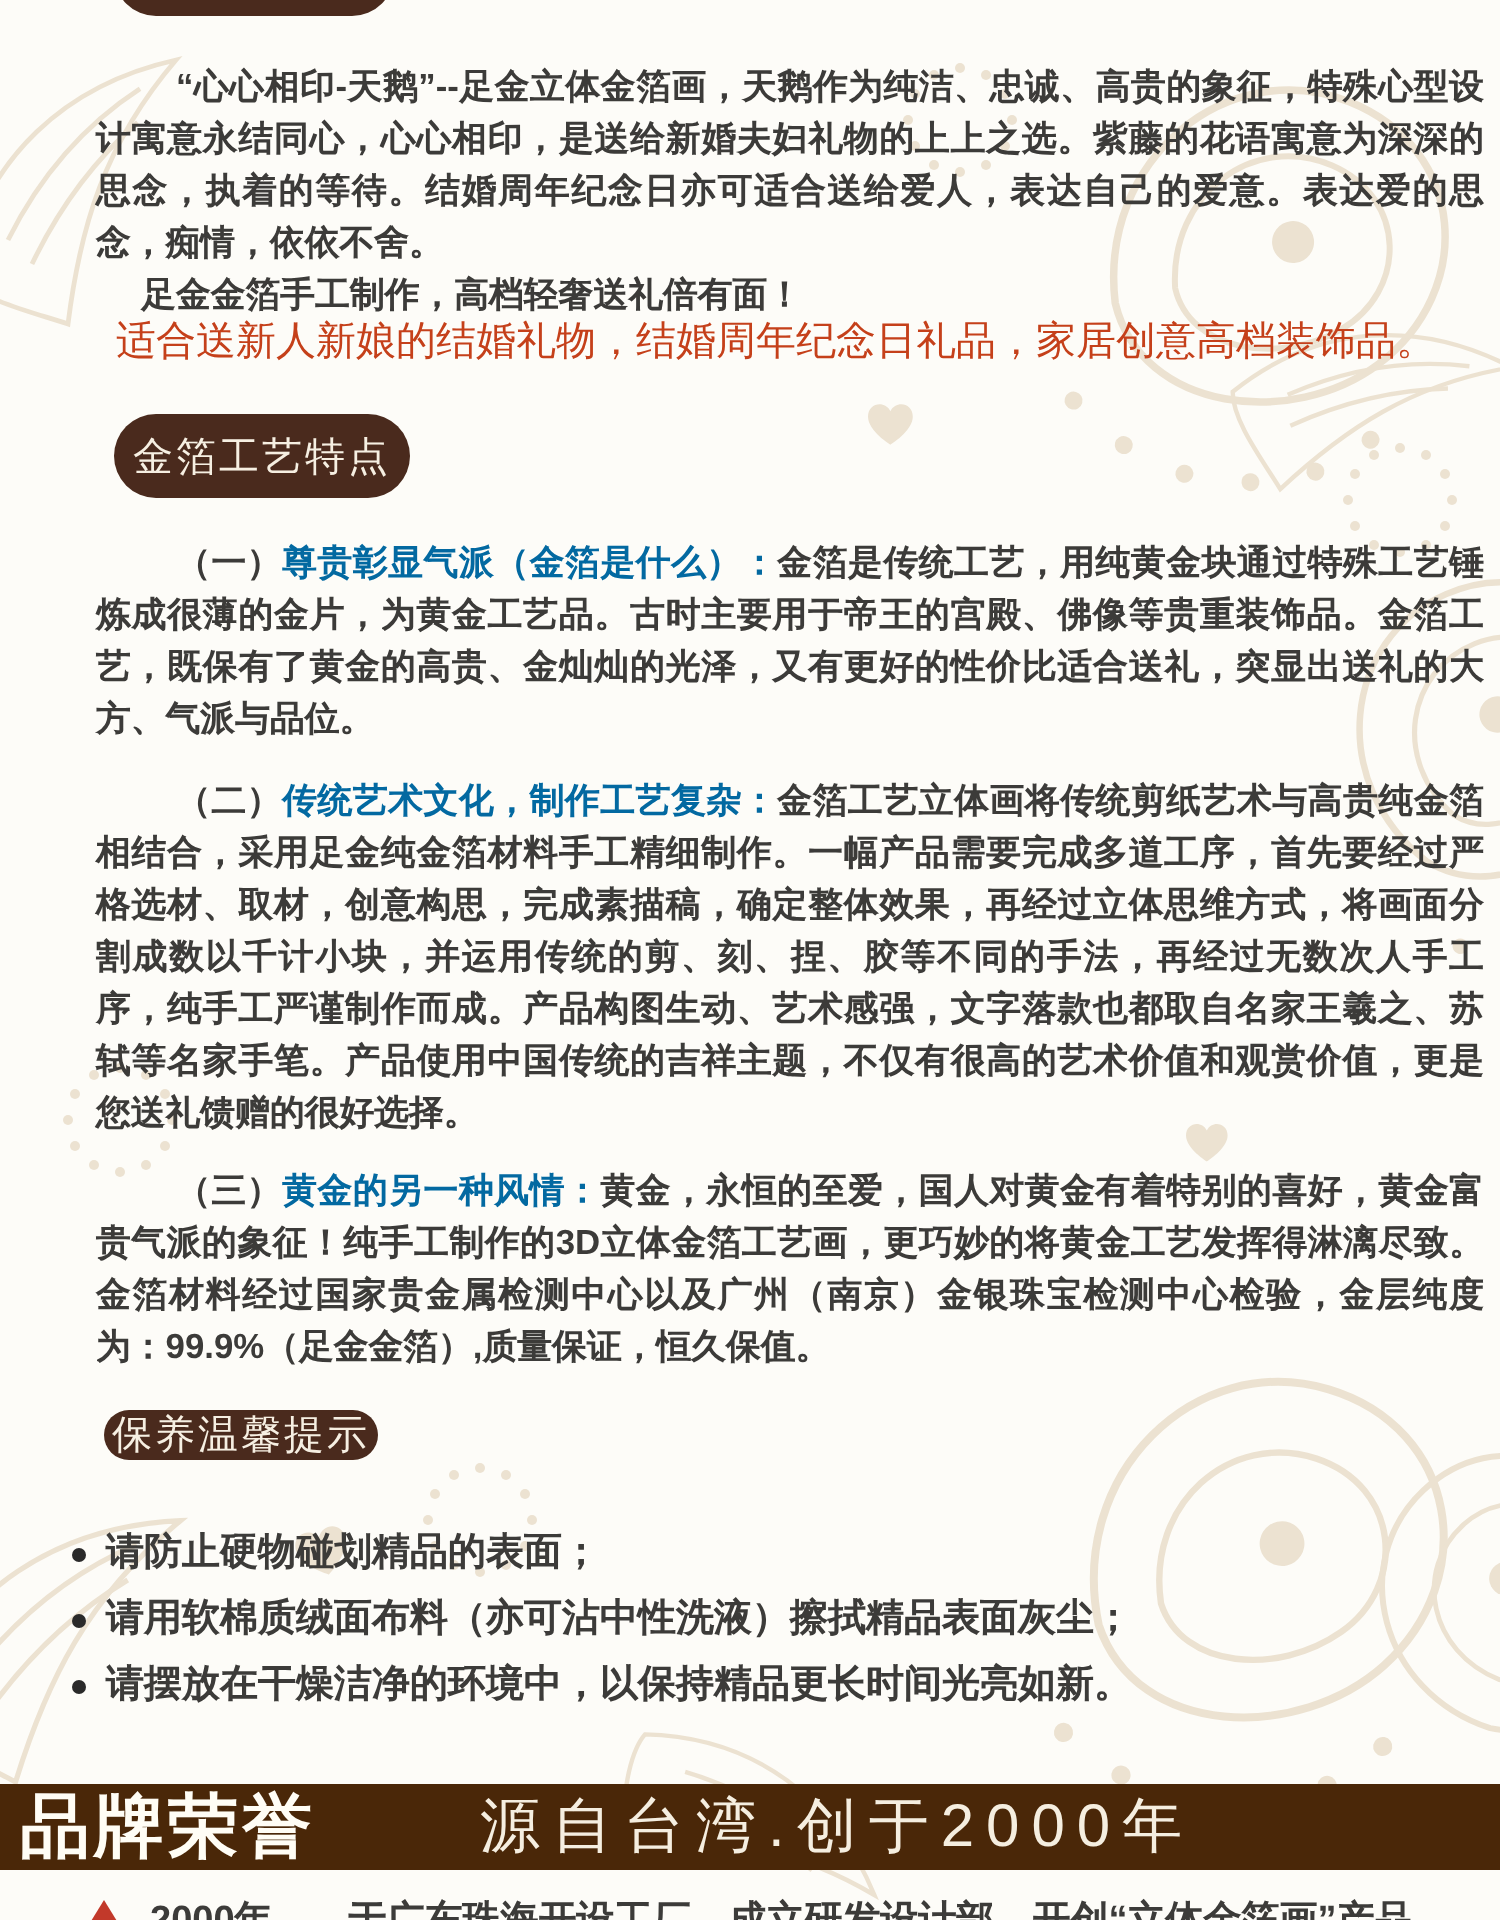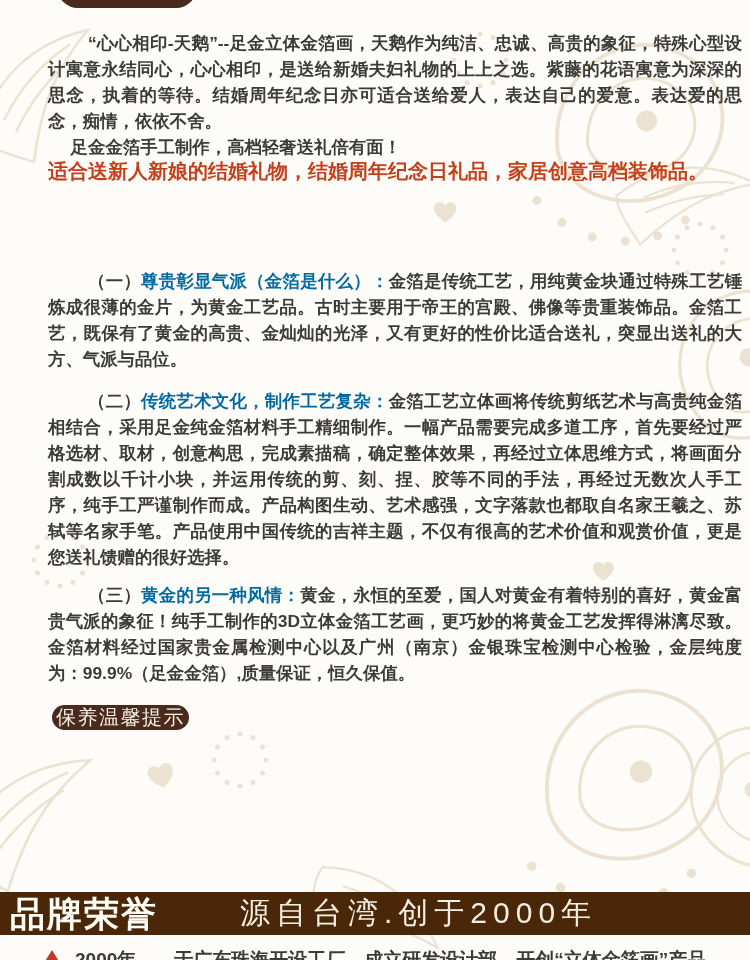--- a/index.html
+++ b/index.html
@@ -19,22 +19,22 @@
   .badge-care{ left:52px; top:705px; width:137px; height:25px; }
   .body{
     position:absolute; left:44px; width:694px; margin:4px;
     font-size:17.4px; line-height:26px; font-weight:700; color:#3c3b39;
     text-align:justify;
   }
   .intro{ top:26px; text-indent:2.3em; }
   .subline{ top:130px; text-indent:1.3em; }
   .redline{
     position:absolute; left:28px; width:700px; margin:0; top:157px;
-    font-size:20px; line-height:28px; font-weight:700; color:#c5401a;
-    text-indent:1em; white-space:nowrap;
+    font-size:20px; line-height:28px; font-weight:400; color:#c5401a;
+    text-indent:1em; white-space:nowrap;text-align:center;
   }
   .para-head{ color:#0369a1; }
   .p-craft1{ top:264px; text-indent:2.3em; }
   .p-craft2{ top:386px; text-indent:2.3em;font-family:Liberation Mono, monospace; }
   .p-craft3{ top:578px; text-indent:2.3em; }
   .tips{ position:absolute; left:36px; top:764px; width:690px; }
   .tip{ display:flex; align-items:flex-start; margin-bottom:7px;
         font-size:19px; line-height:26px; font-weight:700; color:#3c3b39; }
   .tip .dot{ flex:0 0 auto; width:7px; height:7px; border-radius:50%;
              background:#2a2a2a; margin:10px 10px 0 0; }
@@ -133,31 +133,48 @@
   </svg>
 
   <div class="badge badge-remnant"></div>
 
   <p class="body intro">“心心相印-天鹅”--足金立体金箔画，天鹅作为纯洁、忠诚、高贵的象征，特殊心型设计寓意永结同心，心心相印，是送给新婚夫妇礼物的上上之选。紫藤的花语寓意为深深的思念，执着的等待。结婚周年纪念日亦可适合送给爱人，表达自己的爱意。表达爱的思念，痴情，依依不舍。</p>
 
   <p class="body subline">足金金箔手工制作，高档轻奢送礼倍有面！</p>
 
   <p class="redline">适合送新人新娘的结婚礼物，结婚周年纪念日礼品，家居创意高档装饰品。</p>
 
+  <div class="badge badge-craft">
+    <span>金箔工艺特点</span>
+  </div>
 
   <p class="body p-craft1"><span>（一）</span><span class="para-head">尊贵彰显气派（金箔是什么）：</span><span>金箔是传统工艺，用纯黄金块通过特殊工艺锤炼成很薄的金片，为黄金工艺品。古时主要用于帝王的宫殿、佛像等贵重装饰品。金箔工艺，既保有了黄金的高贵、金灿灿的光泽，又有更好的性价比适合送礼，突显出送礼的大方、气派与品位。</span></p>
 
   <p class="body p-craft2"><span>（二）</span><span class="para-head">传统艺术文化，制作工艺复杂：</span><span>金箔工艺立体画将传统剪纸艺术与高贵纯金箔相结合，采用足金纯金箔材料手工精细制作。一幅产品需要完成多道工序，首先要经过严格选材、取材，创意构思，完成素描稿，确定整体效果，再经过立体思维方式，将画面分割成数以千计小块，并运用传统的剪、刻、捏、胶等不同的手法，再经过无数次人手工序，纯手工严谨制作而成。产品构图生动、艺术感强，文字落款也都取自名家王羲之、苏轼等名家手笔。产品使用中国传统的吉祥主题，不仅有很高的艺术价值和观赏价值，更是您送礼馈赠的很好选择。</span></p>
 
   <p class="body p-craft3"><span>（三）</span><span class="para-head">黄金的另一种风情：</span><span>黄金，永恒的至爱，国人对黄金有着特别的喜好，黄金富贵气派的象征！纯手工制作的3D立体金箔工艺画，更巧妙的将黄金工艺发挥得淋漓尽致。金箔材料经过国家贵金属检测中心以及广州（南京）金银珠宝检测中心检验，金层纯度为：99.9%（足金金箔）,质量保证，恒久保值。</span></p>
 
   <div class="badge badge-care">
     <span>保养温馨提示</span>
   </div>
 
+  <div class="tips">
+    <div class="tip">
+      <span class="dot"></span>
+      <span>请防止硬物碰划精品的表面；</span>
+    </div>
+    <div class="tip">
+      <span class="dot"></span>
+      <span>请用软棉质绒面布料（亦可沾中性洗液）擦拭精品表面灰尘；</span>
+    </div>
+    <div class="tip">
+      <span class="dot"></span>
+      <span>请摆放在干燥洁净的环境中，以保持精品更长时间光亮如新。</span>
+    </div>
+  </div>
 
   <div class="bar">
     <span class="bar-cn">品牌荣誉</span>
     <span class="bar-slogan">源自台湾.创于2000年</span>
   </div>
 
   <div class="timeline-item">
     <span class="tri"></span>
     <span class="tl-text">2000年——于广东珠海开设工厂，成立研发设计部，开创“立体金箔画”产品</span>
   </div>

